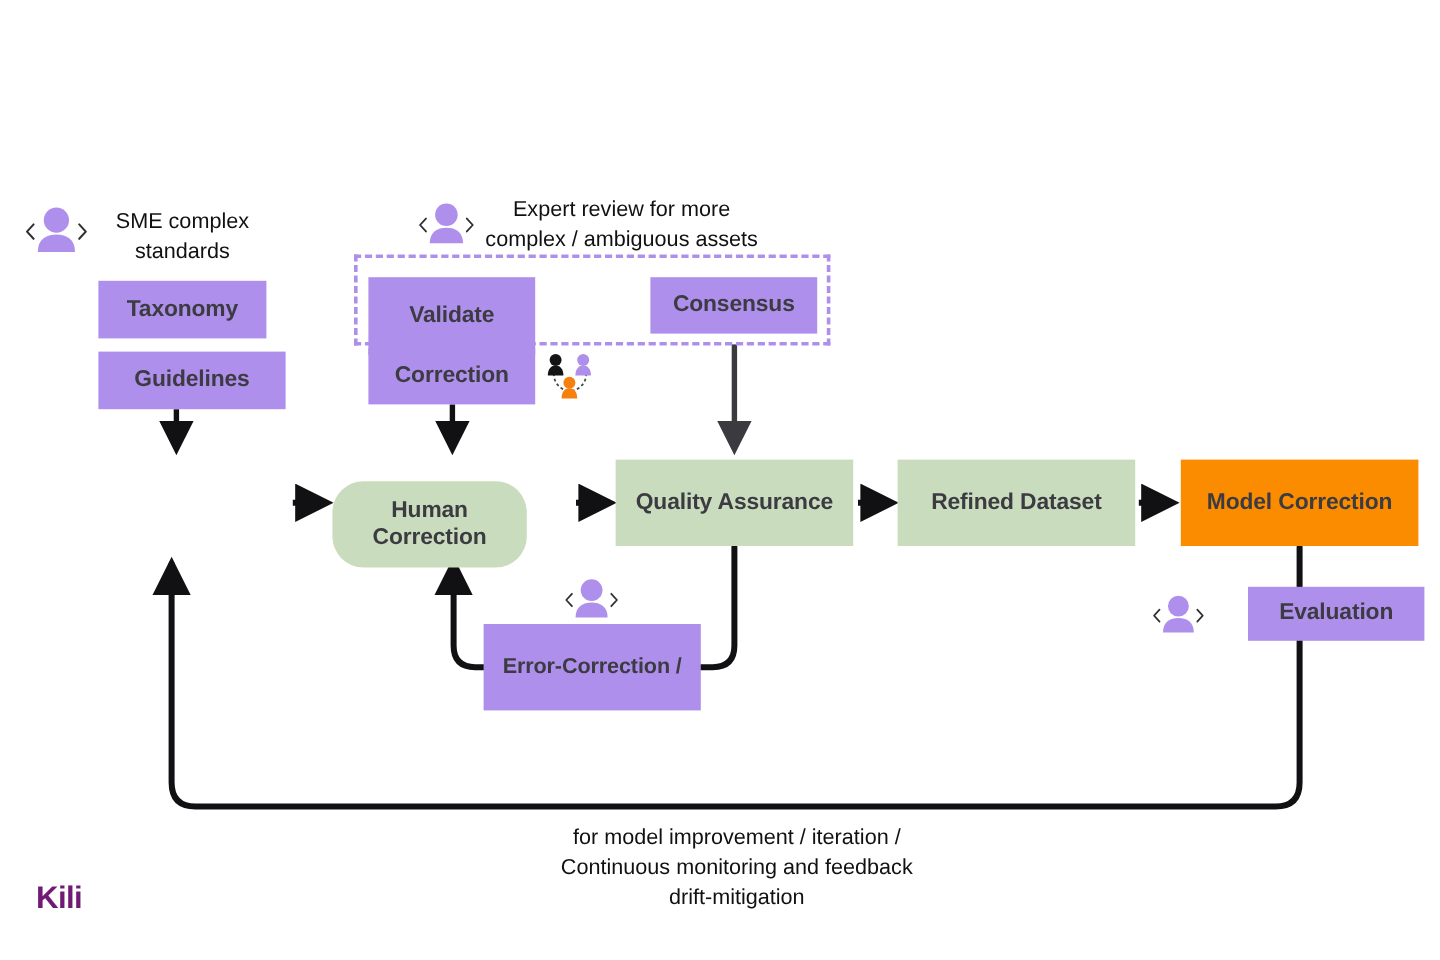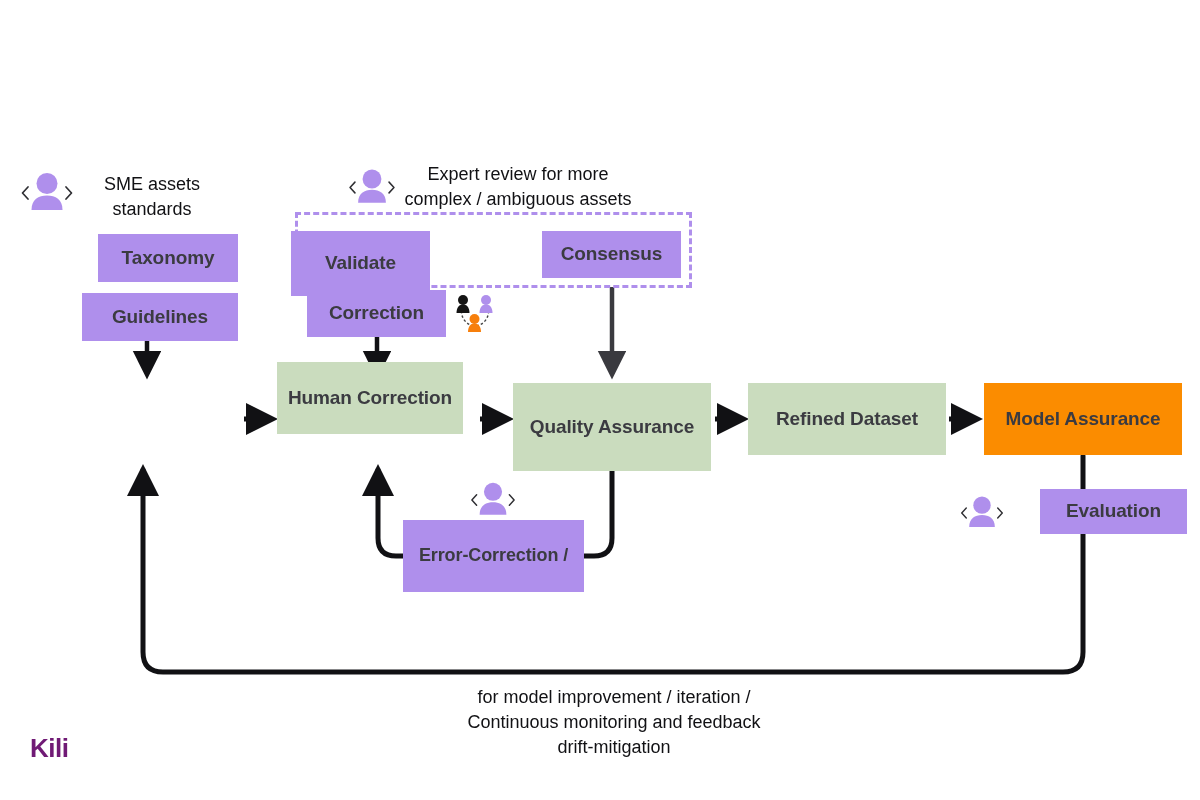--- a/index.html
+++ b/index.html
@@ -112,71 +112,71 @@
   <div class="person-icon" style="left:18px; top:168px;">
     <svg width="58" height="50" viewBox="0 0 58 50" xmlns="http://www.w3.org/2000/svg">
       <circle cx="29" cy="15.5" r="10.5" fill="#AF8FEC"></circle>
       <path d="M13.5 42 C13.5 31.5 20.5 27.5 29 27.5 C37.5 27.5 44.5 31.5 44.5 42 Z" fill="#AF8FEC"></path>
       <path d="M10 19 L4.5 25 L10 31" fill="none" stroke="#2f2f33" stroke-width="1.7" stroke-linecap="round" stroke-linejoin="round"></path>
       <path d="M48 19 L53.5 25 L48 31" fill="none" stroke="#2f2f33" stroke-width="1.7" stroke-linecap="round" stroke-linejoin="round"></path>
     </svg>
   </div>
 
   <div class="caption big" style="left:72px; top:172px; width:160px;">
-    <div>SME assets</div>
+    <div>SME complex</div>
     <div>standards</div>
   </div>
 
-  <div class="node purple" style="left:98px; top:234px; width:140px; height:48px;">Taxonomy</div>
+  <div class="node purple" style="left:82px; top:234px; width:140px; height:48px;">Taxonomy</div>
 
   <div class="node purple" style="left:82px; top:293px; width:156px; height:48px;">Guidelines</div>
 
   <div class="person-icon" style="left:346px; top:165px;">
     <svg width="52" height="45" viewBox="0 0 58 50" xmlns="http://www.w3.org/2000/svg">
       <circle cx="29" cy="15.5" r="10.5" fill="#AF8FEC"></circle>
       <path d="M13.5 42 C13.5 31.5 20.5 27.5 29 27.5 C37.5 27.5 44.5 31.5 44.5 42 Z" fill="#AF8FEC"></path>
       <path d="M10 19 L4.5 25 L10 31" fill="none" stroke="#2f2f33" stroke-width="1.7" stroke-linecap="round" stroke-linejoin="round"></path>
       <path d="M48 19 L53.5 25 L48 31" fill="none" stroke="#2f2f33" stroke-width="1.7" stroke-linecap="round" stroke-linejoin="round"></path>
     </svg>
   </div>
 
   <div class="caption big" style="left:398px; top:162px; width:240px;">
     <div>Expert review for more</div>
     <div>complex / ambiguous assets</div>
   </div>
 
   <div class="dashed-group" style="left:295px; top:212px; width:397px; height:76px;"></div>
 
-  <div class="node purple" style="left:291px; top:231px; width:139px; height:65px;">Validate</div>
+  <div class="node purple" style="left:307px; top:231px; width:139px; height:65px;">Validate</div>
 
   <div class="node purple" style="left:542px; top:231px; width:139px; height:47px;">Consensus</div>
 
   <div class="node purple" style="left:307px; top:290px; width:139px; height:47px;">Correction</div>
 
   <div class="trio-icon" style="left:452px; top:291px;">
     <svg width="46" height="46" viewBox="0 0 46 46" xmlns="http://www.w3.org/2000/svg">
       <path d="M9.5 20 A 14.5 14.5 0 0 0 20 34.5" fill="none" stroke="#444" stroke-width="1.4" stroke-dasharray="2.4 2.2"></path>
       <path d="M36.5 20 A 14.5 14.5 0 0 1 26 34.5" fill="none" stroke="#444" stroke-width="1.4" stroke-dasharray="2.4 2.2"></path>
       <circle cx="11" cy="9" r="5" fill="#141414"></circle>
       <path d="M4.5 22 C4.5 16 7.5 13.5 11 13.5 C14.5 13.5 17.5 16 17.5 22 Z" fill="#141414"></path>
       <circle cx="34" cy="9" r="5" fill="#AF8FEC"></circle>
       <path d="M27.5 22 C27.5 16 30.5 13.5 34 13.5 C37.5 13.5 40.5 16 40.5 22 Z" fill="#AF8FEC"></path>
       <circle cx="22.5" cy="28" r="5" fill="#F77F0C"></circle>
       <path d="M16 41 C16 35 19 32.5 22.5 32.5 C26 32.5 29 35 29 41 Z" fill="#F77F0C"></path>
     </svg>
   </div>
 
 
-  <div class="node proc green" style="left:277px; top:362px; width:186px; height:72px;">Human Correction</div>
-
-  <div class="node proc green" style="left:513px; top:383px; width:198px; height:88px;">Quality Assurance</div>
+  <div class="node proc green" style="left:277px; top:401px; width:162px; height:72px;border-radius:26px;">Human Correction</div>
+
+  <div class="node proc green" style="left:513px; top:383px; width:198px; height:72px;">Quality Assurance</div>
 
   <div class="node proc green" style="left:748px; top:383px; width:198px; height:72px;">Refined Dataset</div>
 
-  <div class="node proc orange" style="left:984px; top:383px; width:198px; height:72px;">Model Assurance</div>
+  <div class="node proc orange" style="left:984px; top:383px; width:198px; height:72px;">Model Correction</div>
 
   <div class="person-icon" style="left:468px; top:478px;">
     <svg width="50" height="44" viewBox="0 0 58 50" xmlns="http://www.w3.org/2000/svg">
       <circle cx="29" cy="15.5" r="10.5" fill="#AF8FEC"></circle>
       <path d="M13.5 42 C13.5 31.5 20.5 27.5 29 27.5 C37.5 27.5 44.5 31.5 44.5 42 Z" fill="#AF8FEC"></path>
       <path d="M10 19 L4.5 25 L10 31" fill="none" stroke="#2f2f33" stroke-width="1.7" stroke-linecap="round" stroke-linejoin="round"></path>
       <path d="M48 19 L53.5 25 L48 31" fill="none" stroke="#2f2f33" stroke-width="1.7" stroke-linecap="round" stroke-linejoin="round"></path>
     </svg>
   </div>
 

